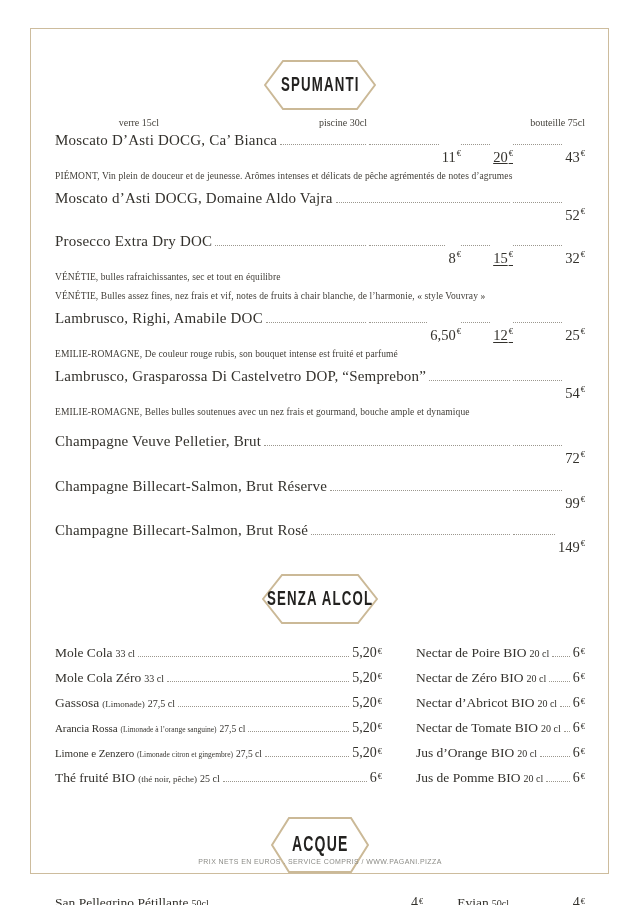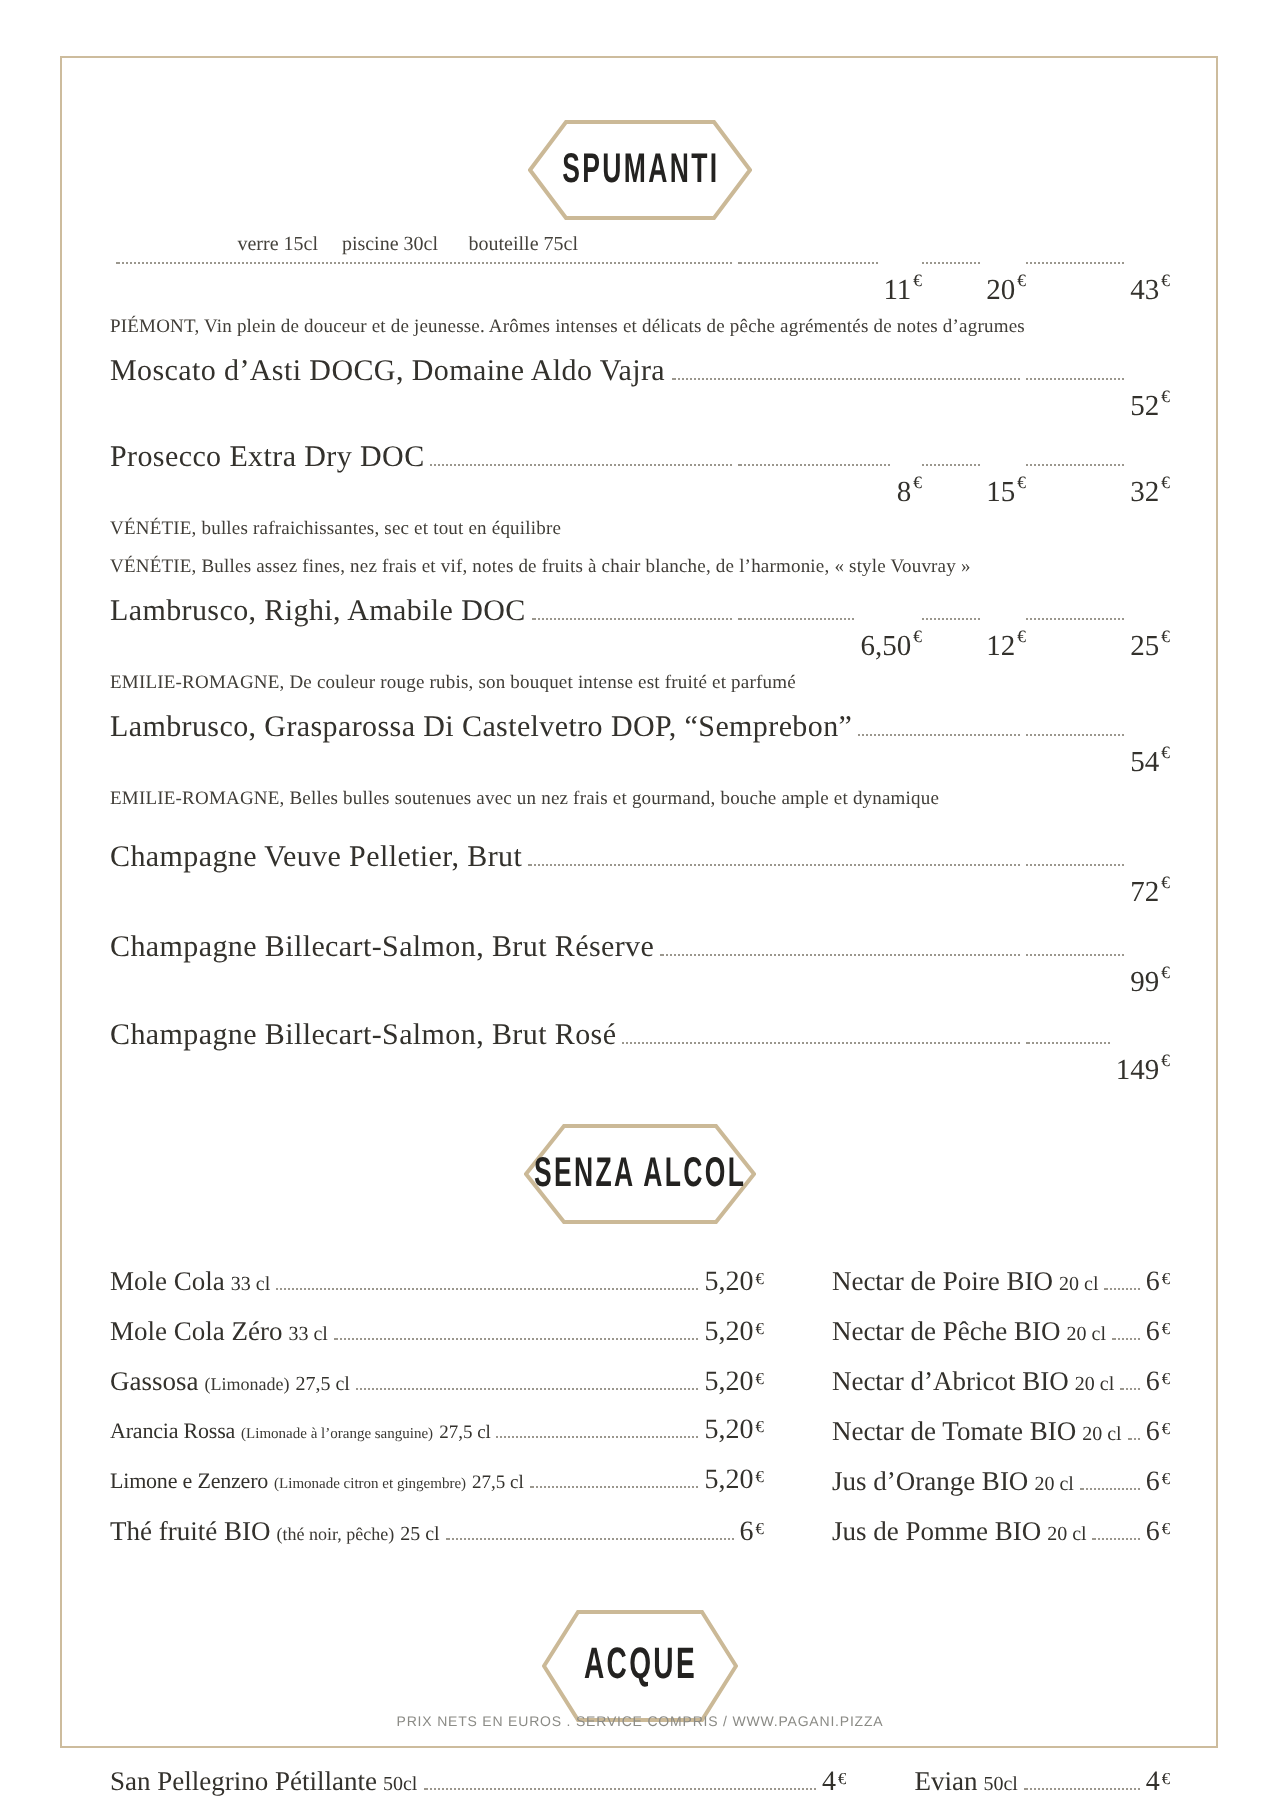--- a/index.html
+++ b/index.html
@@ -21,34 +21,34 @@
     position:relative;font-family:"Liberation Sans", sans-serif;font-weight:700;
     font-size:17px;letter-spacing:1.5px;color:#232220;white-space:nowrap;
     transform:scale(0.78,1.22);
   }
   .badge-spumanti{width:112px;height:50px;margin:32px auto 0;}
   .badge-senza{width:116px;height:50px;margin:16px auto 0;}
   .badge-acque{width:98px;height:56px;margin:22px auto 0;}
   .badge-acque .badge-text{font-size:18px;}
 
   
-  .cols{display:flex;justify-content:flex-start;margin-top:7px;font-size:10px;color:#45423c;}
+  .cols{display:flex;justify-content:space-between;margin-top:7px;font-size:10px;color:#45423c;}
   .cols span{text-align:right;white-space:nowrap;}
   .colw1{width:104px;}.colw2{width:60px;}.colw3{width:70px;}
 
   
   .wlist{margin-top:3px;}
   .witem{margin-top:7px;}
   .witem:first-child{margin-top:0;}
   .wrow{display:flex;align-items:baseline;font-size:15px;line-height:19px;color:#33312c;}
   .wname{white-space:nowrap;letter-spacing:0.2px;}
   .leader{flex:1;min-width:6px;border-bottom:1.6px dotted #9b978e;margin:0 3px;}
   .pc{display:flex;align-items:flex-start;}
   .pc .dots{flex:1;min-width:0;border-bottom:1.6px dotted #9b978e;margin:0 3px 0 0;}
-  .pc1{width:92px;}.pc2{width:52px;}.pc3{width:72px;}
+  .pc1{width:92px;}.pc2{width:52px;text-decoration:underline;}.pc3{width:72px;}
   .val{white-space:nowrap;font-size:14.5px;}
   .eur{font-size:60%;vertical-align:34%;margin-left:1px;}
   .wdesc{font-size:9.5px;color:#403d37;margin-top:2.5px;letter-spacing:0.1px;line-height:12px;}
   .champ-list{margin-top:14px;}
   .champ-row{margin-top:8px;}
   .champ-row:first-child{margin-top:0;}
 
   
   .grid2{display:grid;grid-template-columns:1fr;column-gap:34px;grid-auto-flow:column;}
   .senza-grid{margin-top:21px;grid-template-rows:repeat(6,25px);}
@@ -86,20 +86,21 @@
   <div class="cols">
     <span class="colw1">verre 15cl</span>
     <span class="colw2">piscine 30cl</span>
     <span class="colw3">bouteille 75cl</span>
   </div>
 
   <div class="wlist">
 
     <div class="witem">
       <div class="wrow">
+        <span class="wname">Moscato D’Asti DOCG, Ca’ Bianca</span>
         <span class="leader"></span>
         <span class="pc pc1">
             <span class="dots"></span>
             <span class="val"><span>11</span><span class="eur">€</span></span>
           </span>
         <span class="pc pc2">
             <span class="dots"></span>
             <span class="val"><span>20</span><span class="eur">€</span></span>
           </span>
         <span class="pc pc3">
@@ -254,21 +255,21 @@
       <span class="dprice"><span>6</span><span class="eur">€</span></span>
     </div>
 
     <div class="drow">
       <span class="dname">Nectar de Poire BIO</span>
       <span class="dsize">20 cl</span>
       <span class="leader"></span>
       <span class="dprice"><span>6</span><span class="eur">€</span></span>
     </div>
     <div class="drow">
-      <span class="dname">Nectar de Pêche BIO</span>
+      <span class="dname">Nectar de Zéro BIO</span>
       <span class="dsize">20 cl</span>
       <span class="leader"></span>
       <span class="dprice"><span>6</span><span class="eur">€</span></span>
     </div>
     <div class="drow">
       <span class="dname">Nectar d’Abricot BIO</span>
       <span class="dsize">20 cl</span>
       <span class="leader"></span>
       <span class="dprice"><span>6</span><span class="eur">€</span></span>
     </div>

